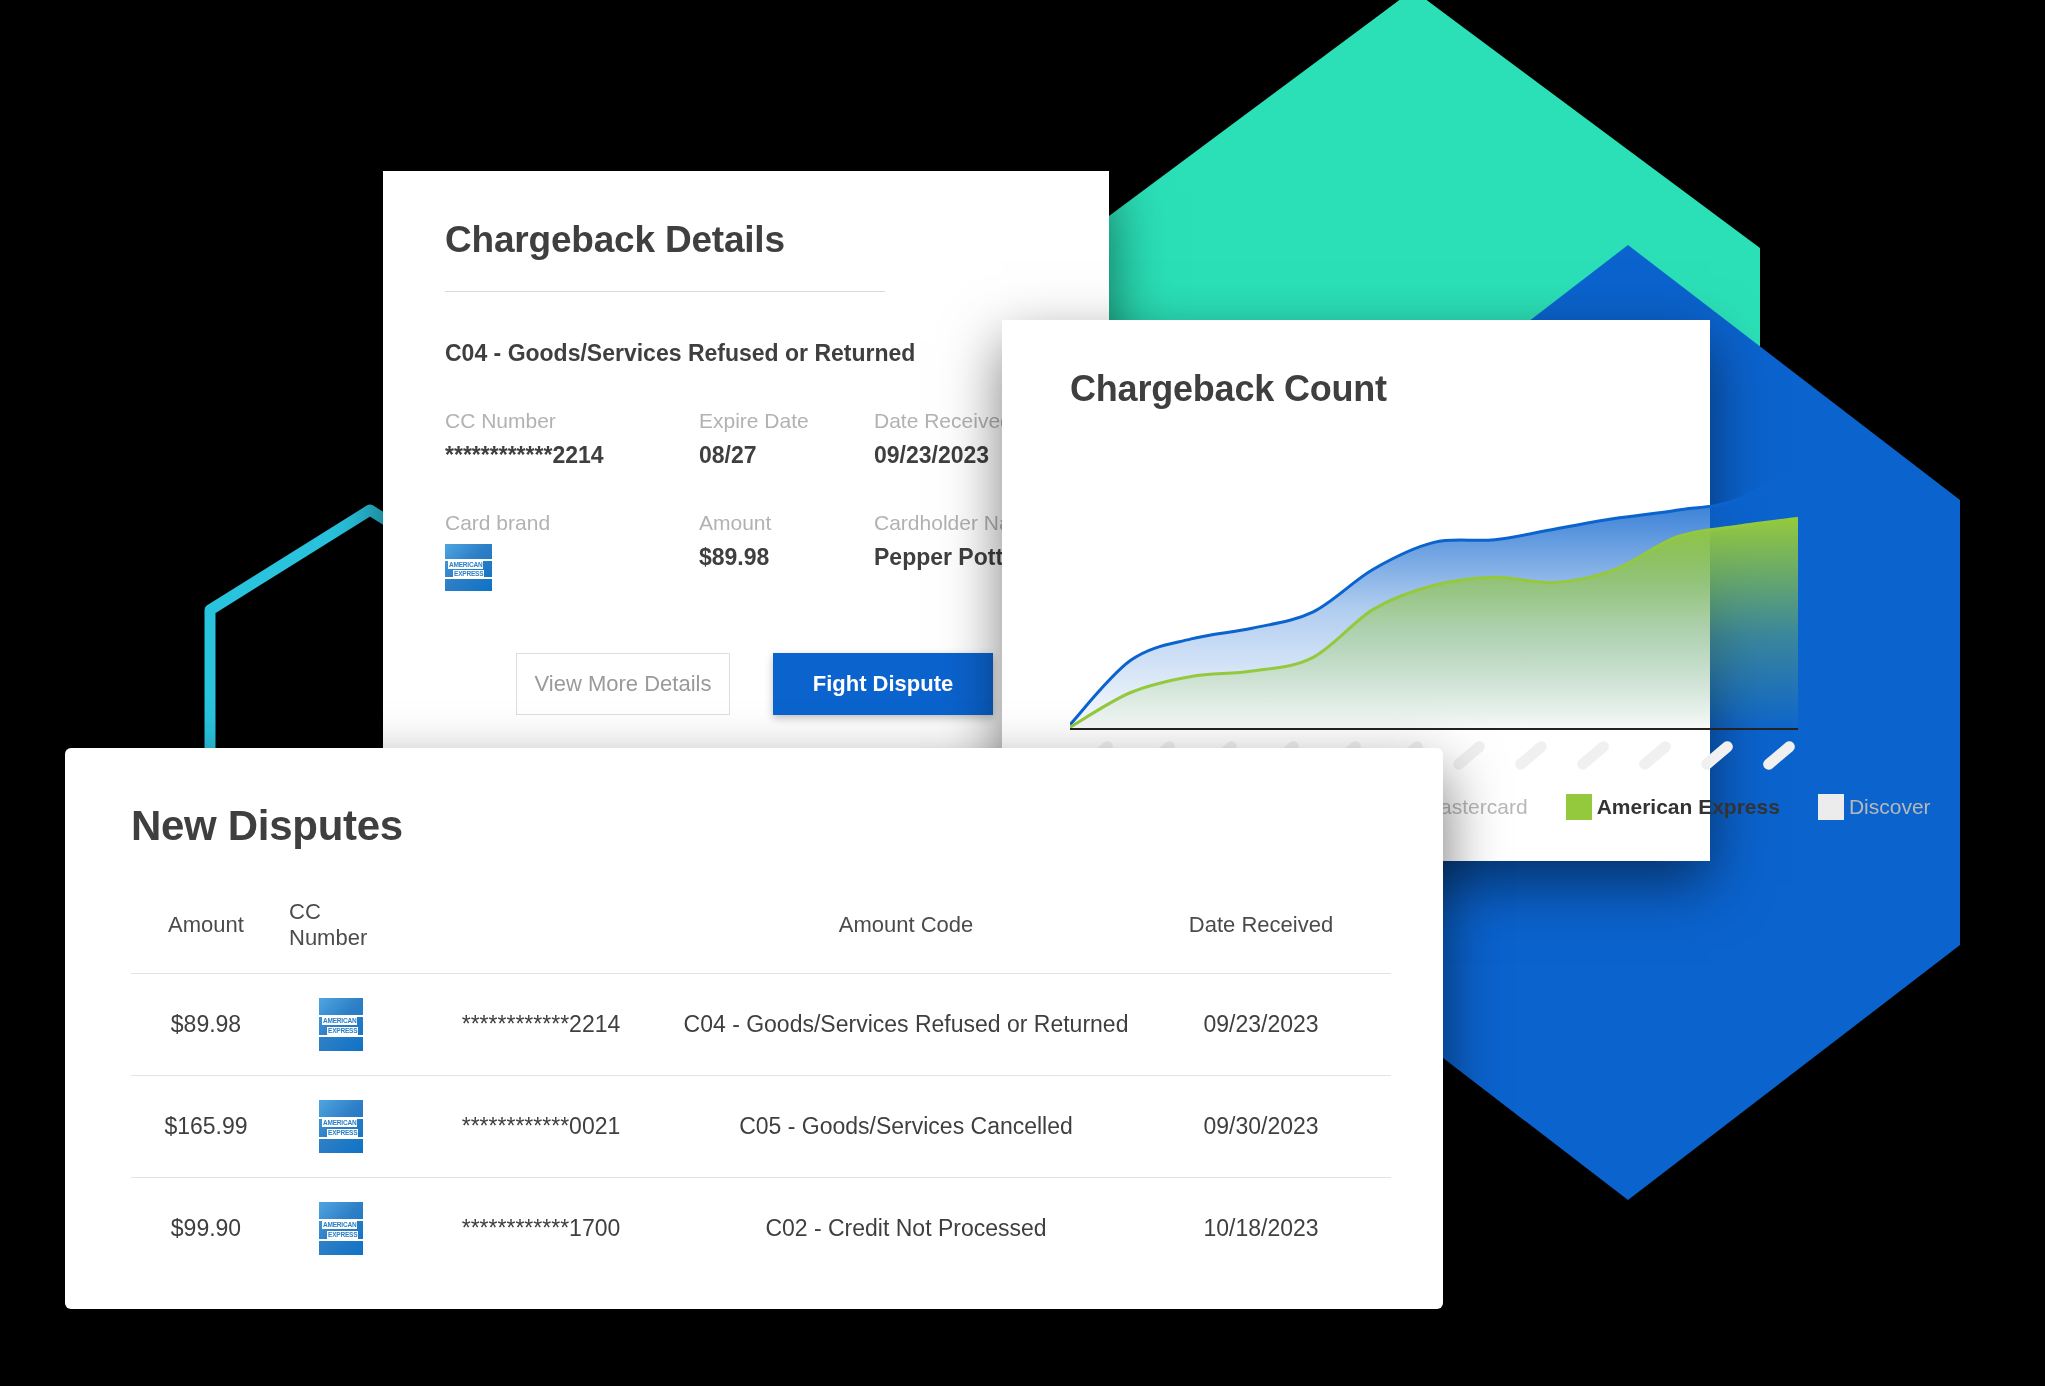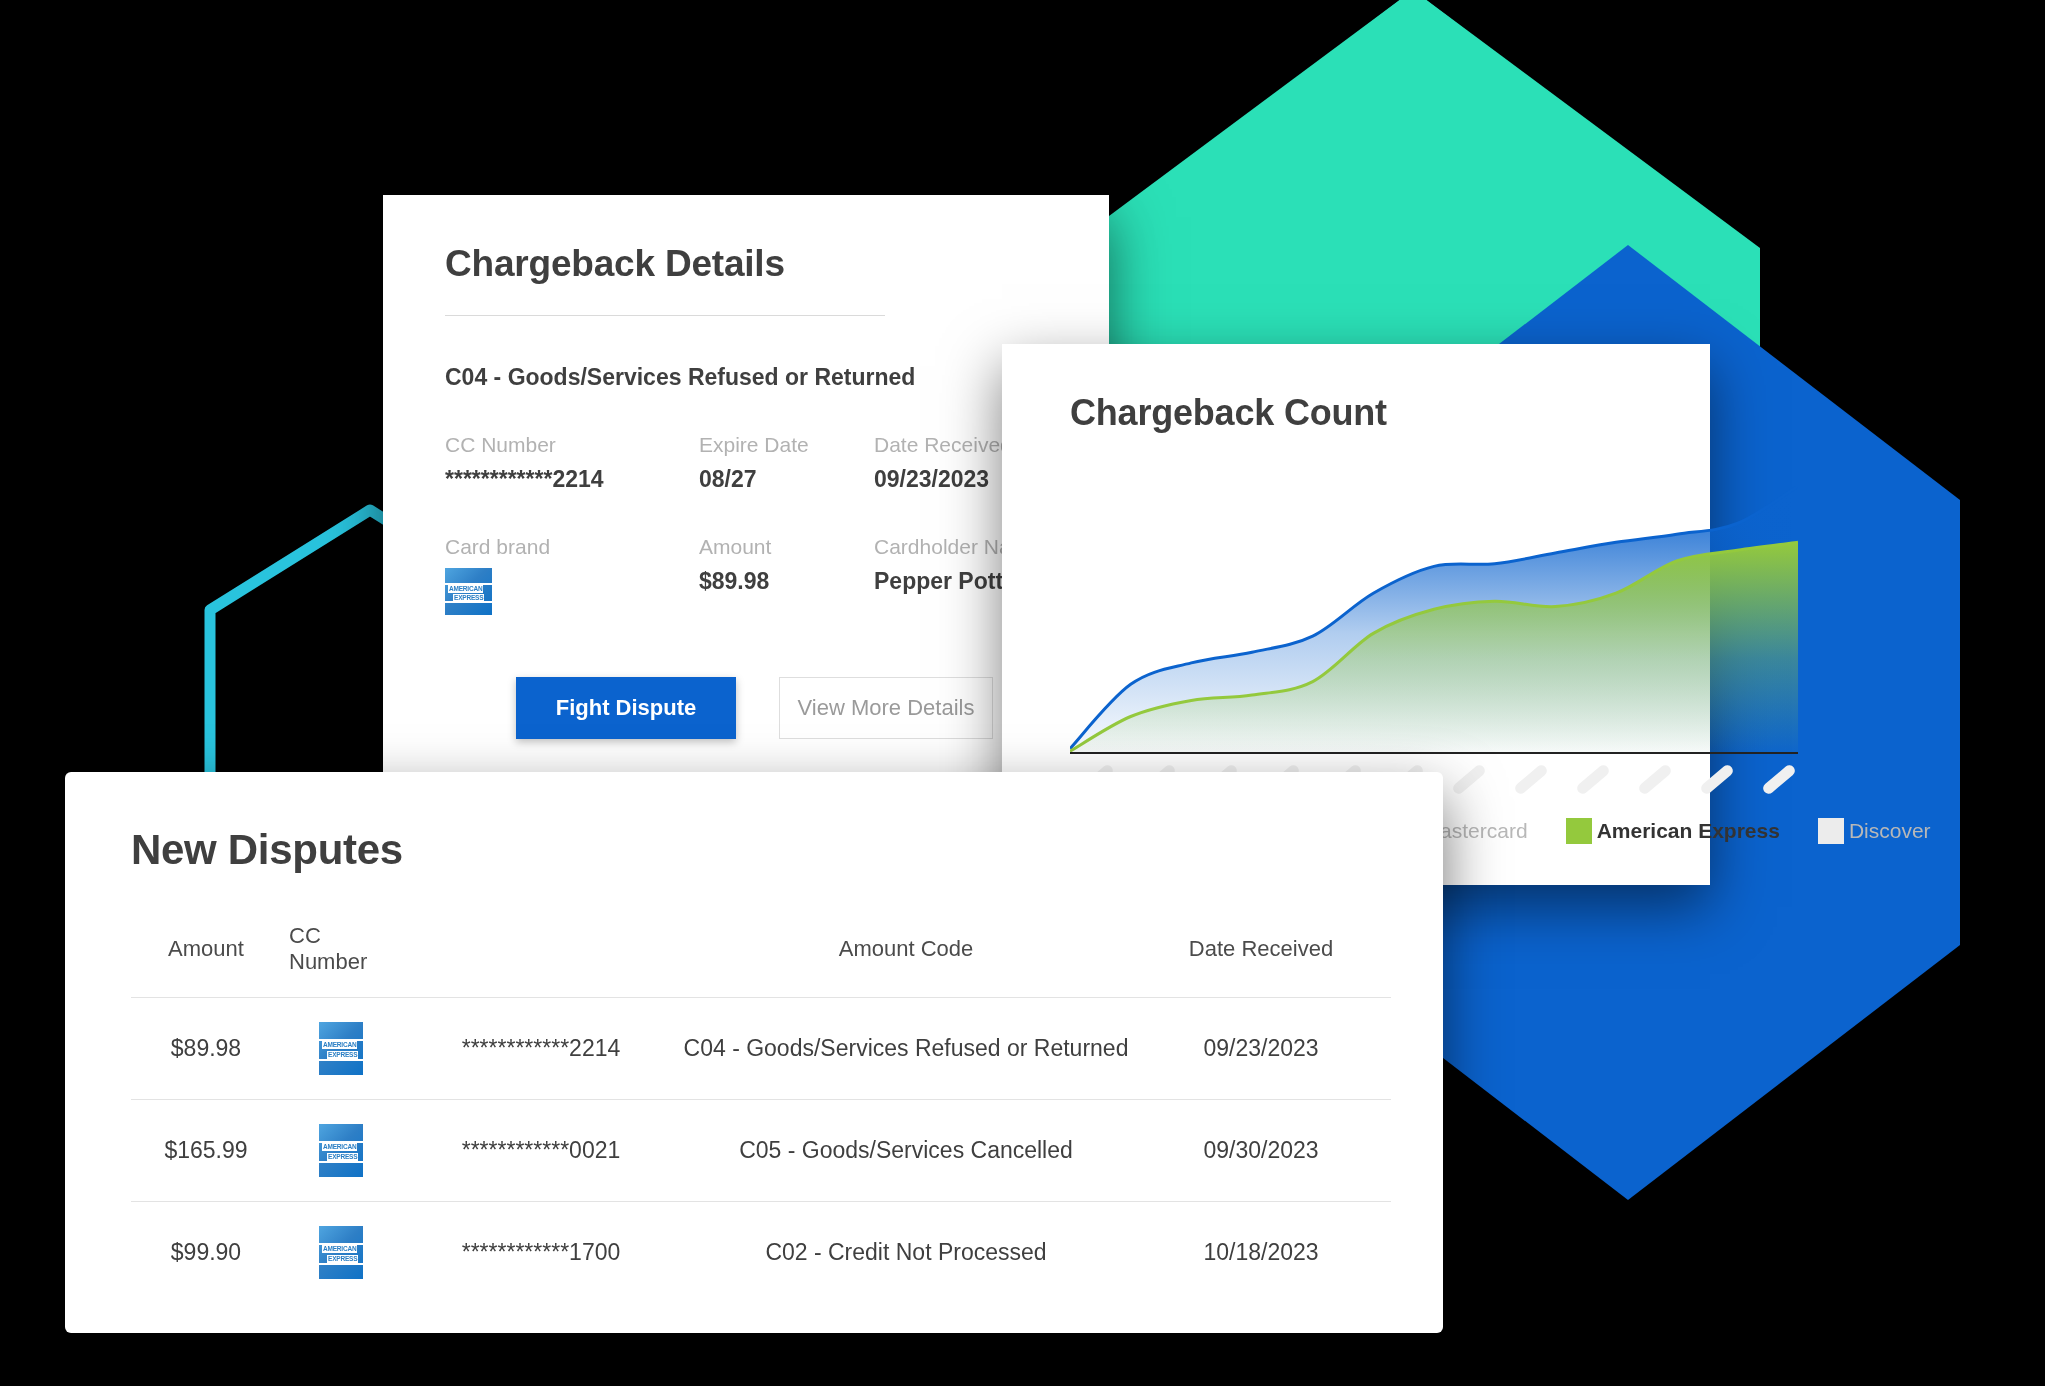--- a/index.html
+++ b/index.html
@@ -22,21 +22,20 @@
     overflow: hidden;
   }
   .hex {
     position: absolute;
   }
 
   
   .card {
     position: absolute;
     background: #ffffff;
-    margin-top: 24px;
   }
 
   
   #details-card {
     left: 383px;
     top: 171px;
     width: 726px;
     height: 641px;
     box-shadow: 0 22px 55px rgba(0,0,0,0.55);
   }
@@ -322,22 +321,22 @@
         <div class="field-label">Amount</div>
         <div class="field-value">$89.98</div>
       </div>
       <div class="col-3">
         <div class="field-label">Cardholder Name</div>
         <div class="field-value">Pepper Potts</div>
       </div>
     </div>
 
     <div class="btn-row">
+      <button class="btn btn-secondary">View More Details</button>
       <button class="btn btn-primary">Fight Dispute</button>
-      <button class="btn btn-secondary">View More Details</button>
     </div>
   </div>
 </div>
 
 <div class="card" id="chart-card">
   <h2 class="chart-title">Chargeback Count</h2>
 
   <div class="chart-plot">
     <svg id="chart-svg" width="728" height="268" viewBox="0 0 728 268" preserveAspectRatio="none">
       <defs>

